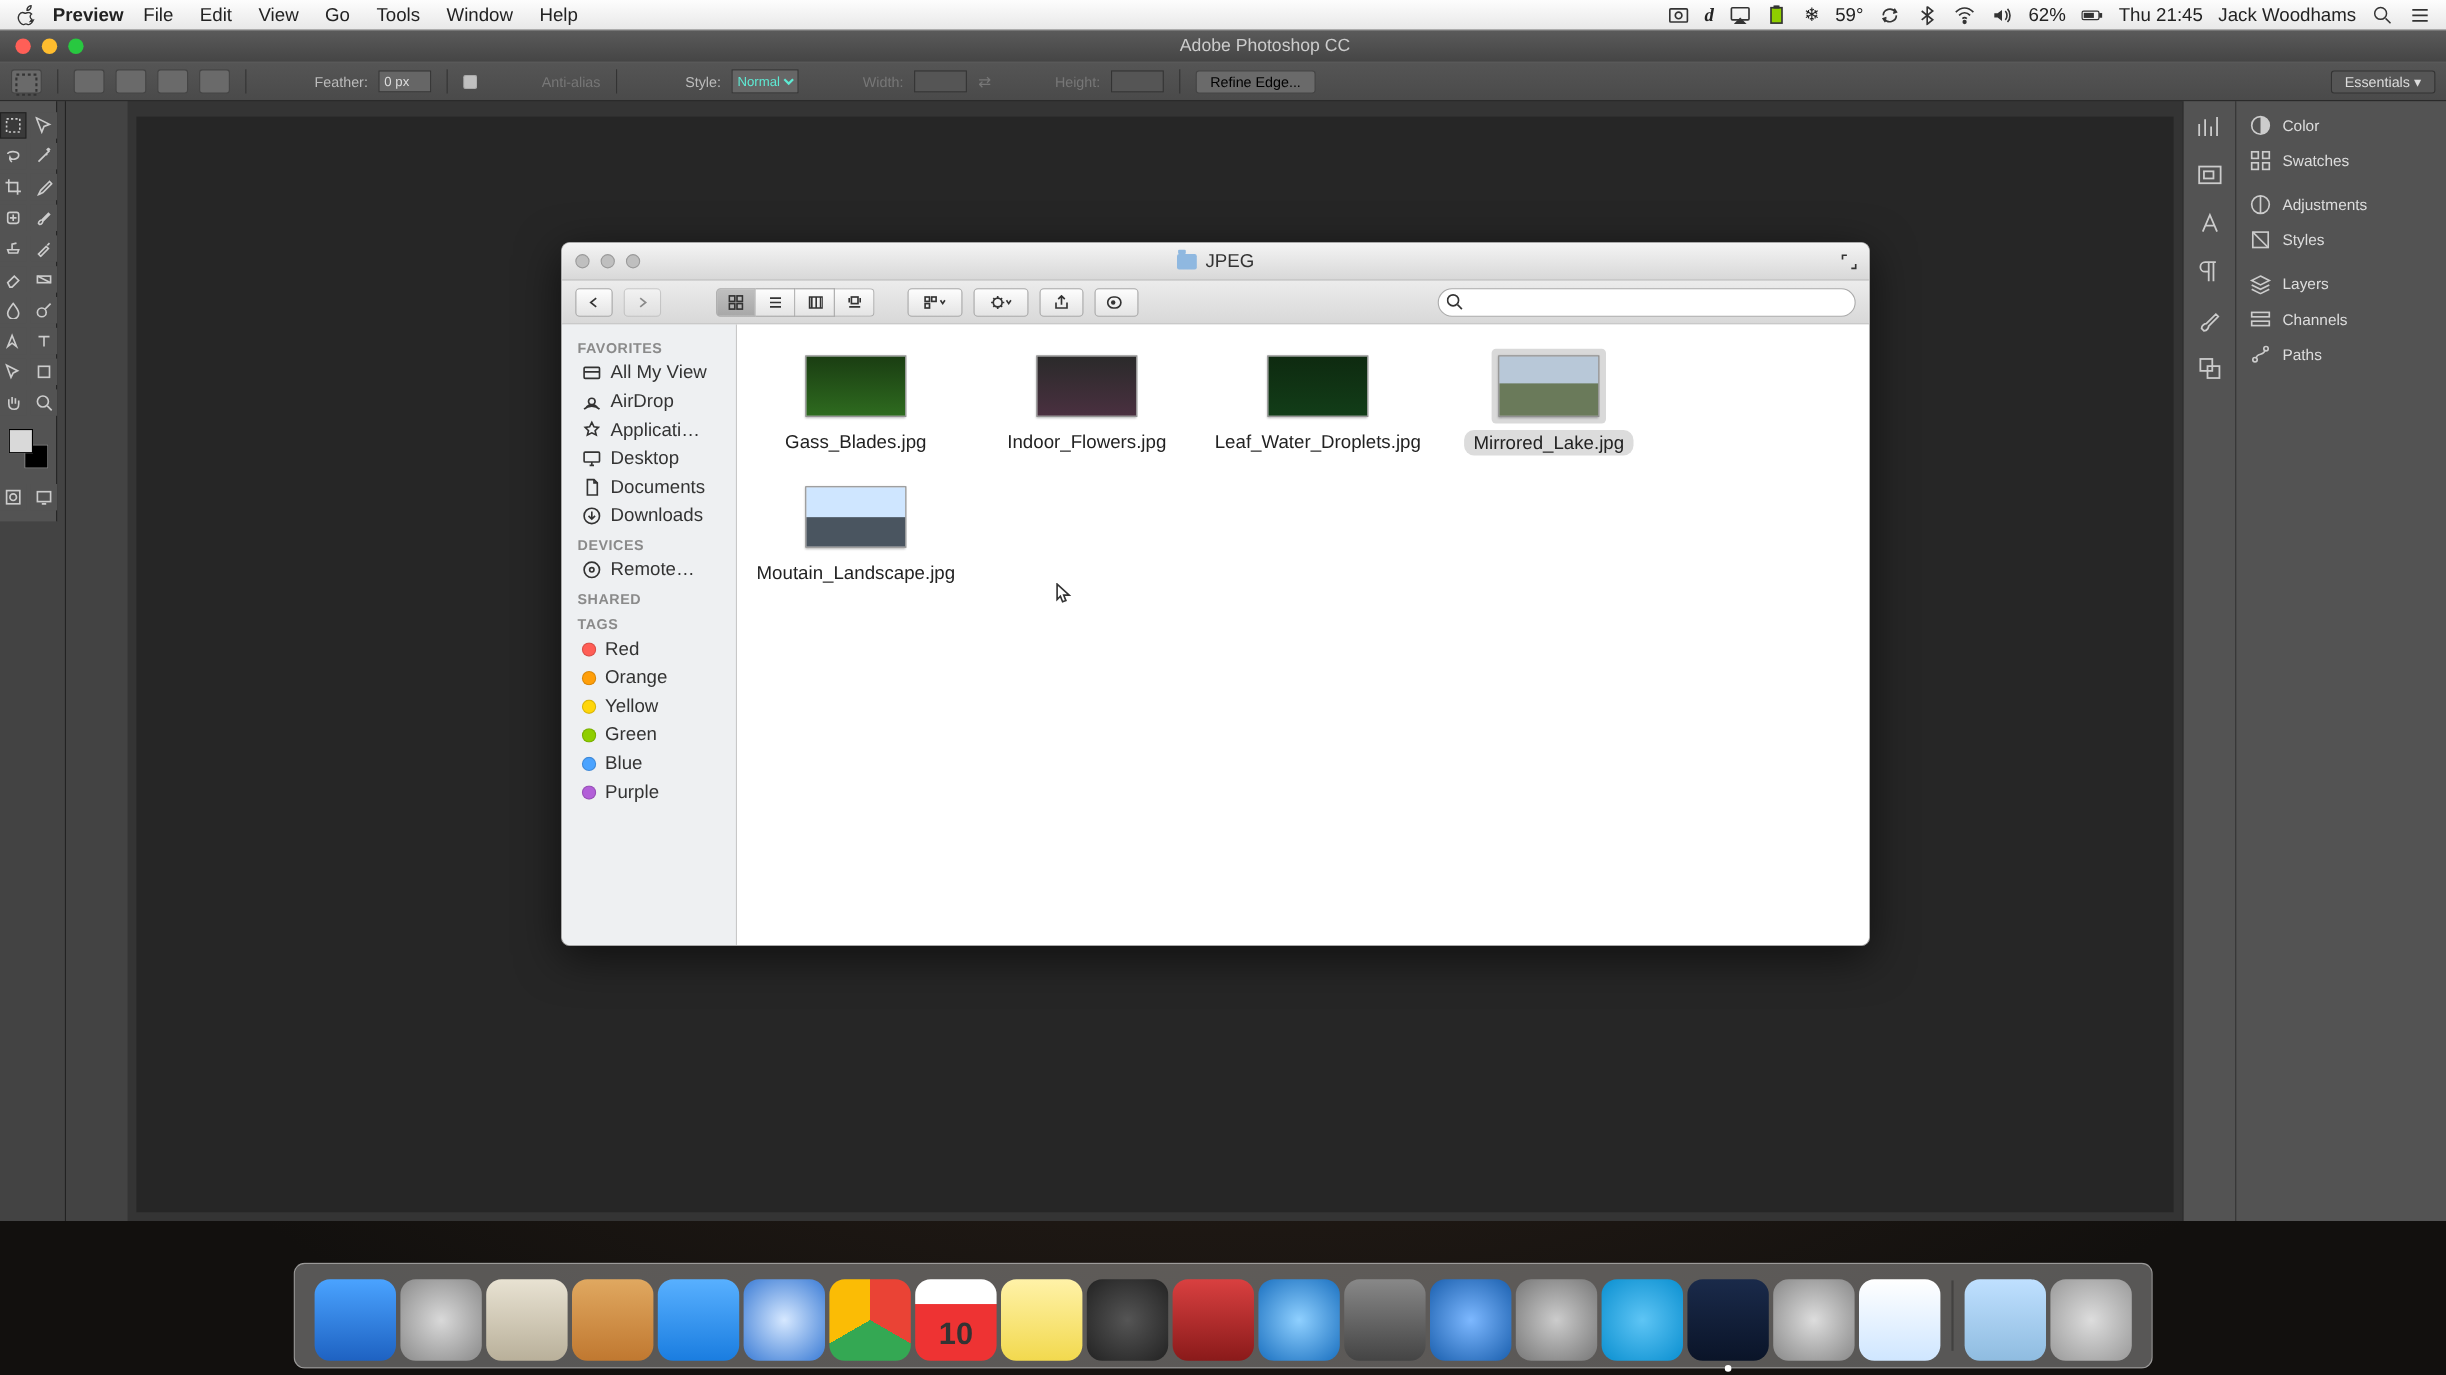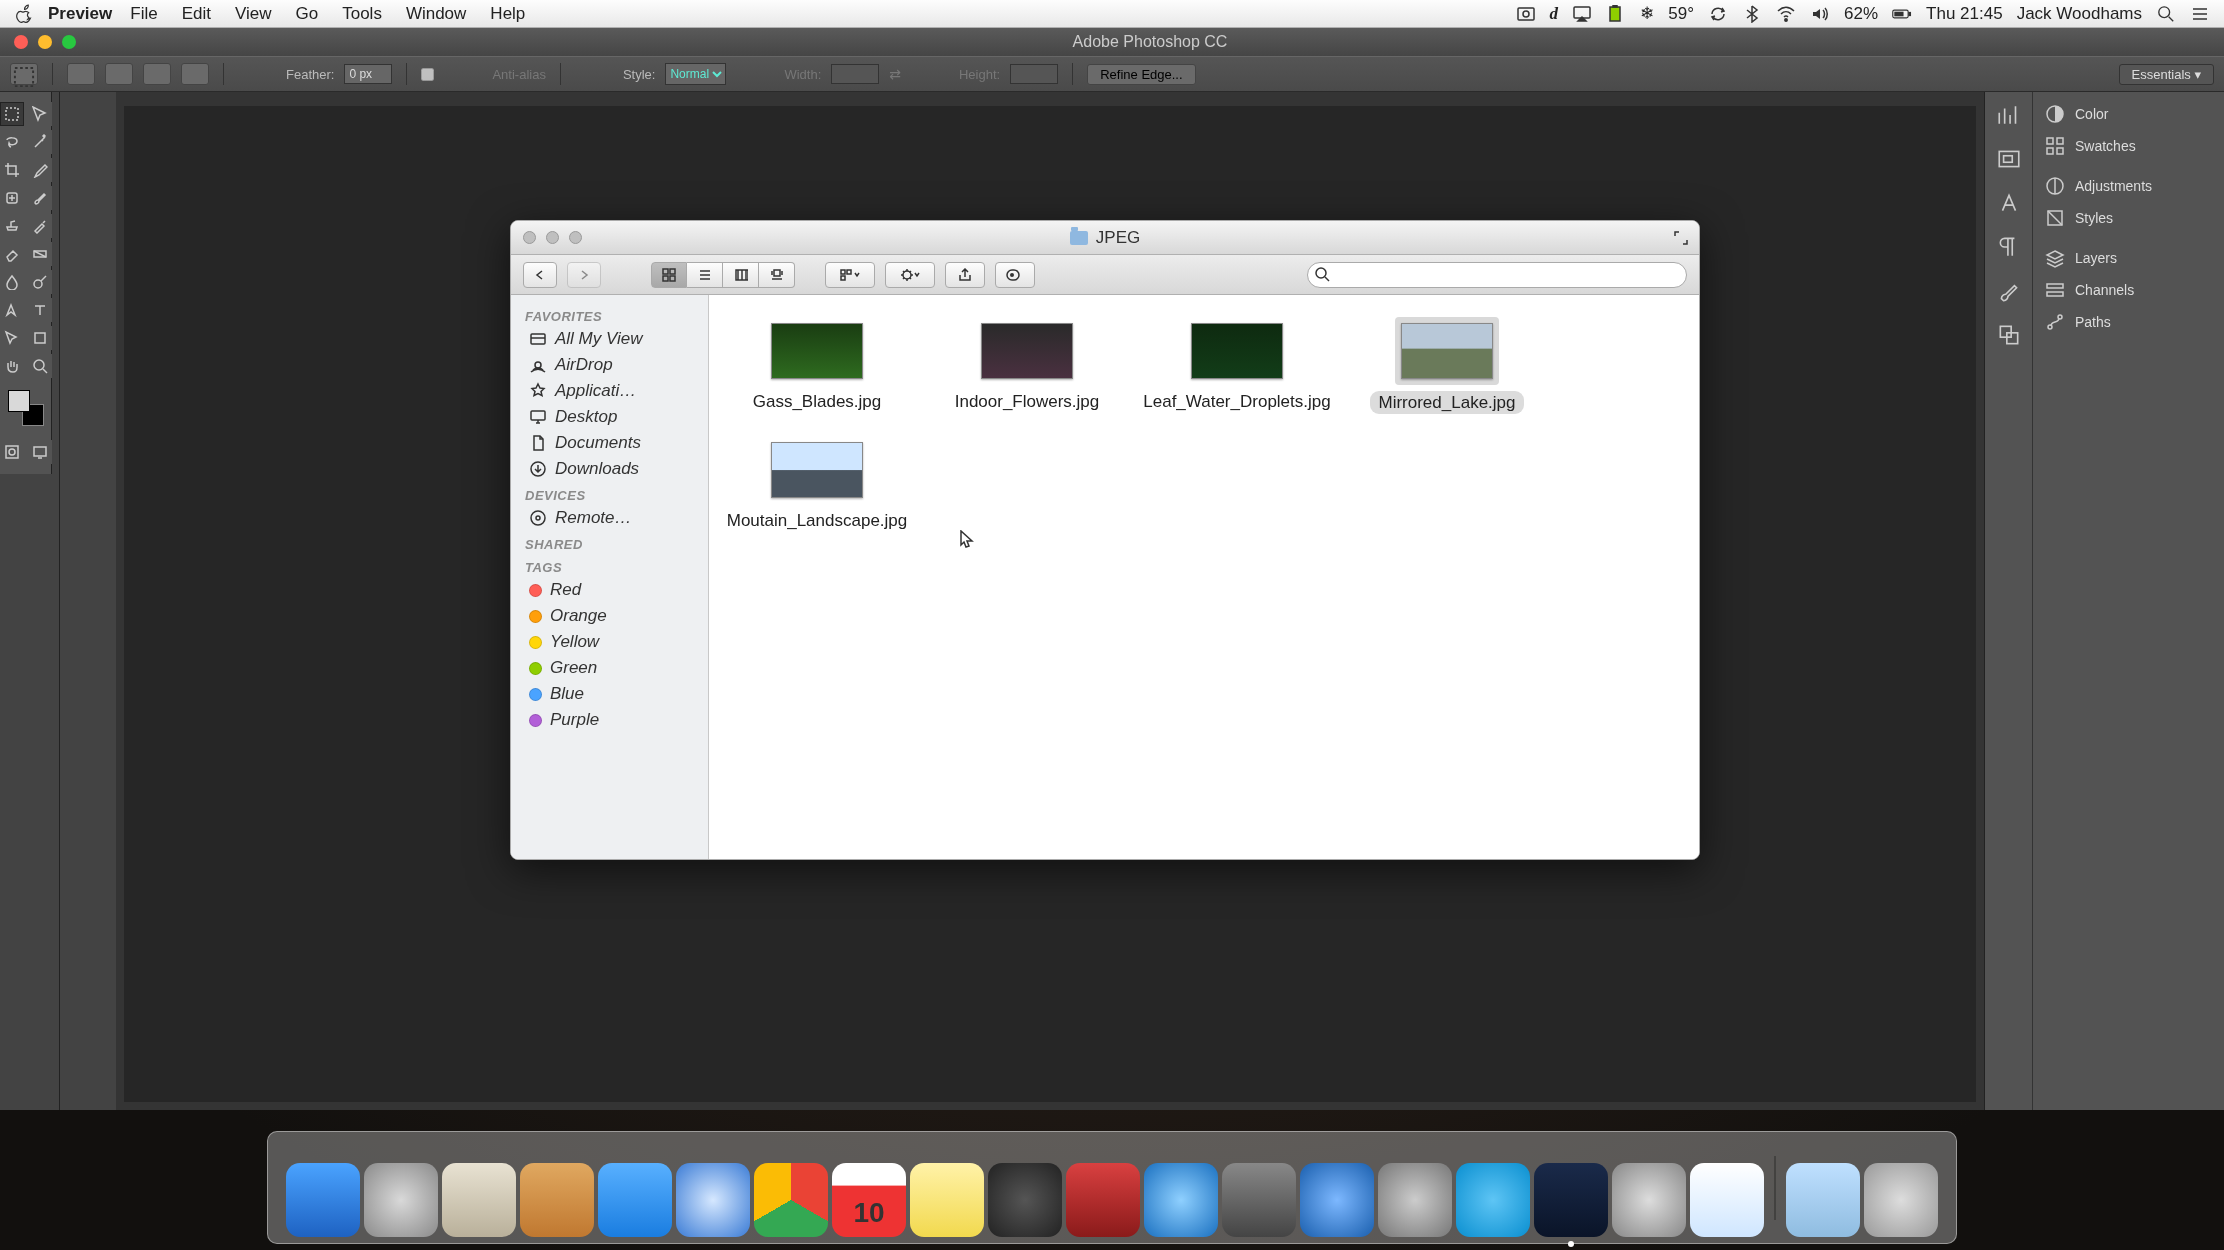--- a/index.html
+++ b/index.html
@@ -73,39 +73,39 @@
 .ft-seg .seg:last-child{border-radius:0 4px 4px 0;}
 .ft-seg .seg.active{background:linear-gradient(#bfbfbf,#a8a8a8);}
 .ft-seg .seg + .seg{border-left:none;}
 .ft-drop{width:50px;}
 .ft-spacer{flex:1;}
 .ft-search{position:relative;width:380px;}
 .ft-search input{width:100%;height:26px;border-radius:13px;border:1px solid #aaa;background:#fff;padding:0 10px 0 30px;font-size:14px;}
 .ft-search .sic{position:absolute;left:8px;top:5px;width:15px;height:15px;}
 
 .finder-body{position:absolute;top:74px;bottom:0;left:0;right:0;display:flex;}
-.finder-sidebar{width:198px;background:#eef0f2;border-right:1px solid #c8c8c8;padding:8px 0;overflow:hidden;font-size:17px;color:#333;font-style:italic;}
+.finder-sidebar{width:159px;background:#eef0f2;border-right:1px solid #c8c8c8;padding:8px 0;overflow:hidden;font-size:17px;color:#333;}
 .fs-header{font-size:13px;color:#8a8a8a;font-weight:bold;padding:6px 14px 2px;letter-spacing:.5px;}
 .fs-item{display:flex;align-items:center;gap:8px;padding:3px 14px 3px 18px;cursor:default;white-space:nowrap;overflow:hidden;text-overflow:ellipsis;}
 .fs-item .fi-ic{width:18px;height:18px;flex-shrink:0;}
 .tag-dot{width:13px;height:13px;border-radius:50%;flex-shrink:0;border:1px solid rgba(0,0,0,.15);}
 
 .finder-content{flex:1;background:#fff;padding:16px 8px;overflow:auto;position:relative;}
 .file-grid{display:flex;flex-wrap:wrap;gap:0 10px;}
 .file-item{width:200px;display:flex;flex-direction:column;align-items:center;text-align:center;font-size:17px;color:#222;padding:6px 4px 16px;}
 .file-item.selected .thumb-wrap{background:#d9d9d9;border-radius:4px;}
 .file-item.selected .fname{background:#dcdcdc;border-radius:9px;padding:1px 8px;text-align:right;}
 .thumb-wrap{padding:6px;}
 .thumb{width:92px;height:56px;border:1px solid #888;box-shadow:0 1px 2px rgba(0,0,0,.3);}
 .fname{margin-top:6px;max-width:190px;word-break:break-word;line-height:1.25;}
 
 .cursor-arrow{position:absolute;top:530px;left:960px;width:14px;height:20px;}
 
 
-.dock{position:absolute;bottom:6px;left:50%;transform:translateX(-50%);height:113px;padding:6px 18px;background:rgba(220,220,220,.35);border:1px solid rgba(255,255,255,.4);border-radius:10px;display:flex;align-items:flex-end;gap:4px;}
+.dock{position:absolute;bottom:6px;left:50%;transform:translateX(-50%);height:96px;padding:6px 18px;background:rgba(220,220,220,.35);border:1px solid rgba(255,255,255,.4);border-radius:10px;display:flex;align-items:flex-end;gap:4px;}
 .dock-item{width:74px;height:74px;border-radius:14px;position:relative;}
 .dock-sep{width:2px;height:64px;background:rgba(0,0,0,.25);margin:0 6px;align-self:center;}
 .desktop-bg{position:absolute;top:28px;left:0;right:0;bottom:0;background:radial-gradient(ellipse at 50% 40%, #3a2a20 0%, #12100e 80%);}  
 
 
 svg{stroke:#333;fill:none;stroke-width:1.5;}
 .ps-tool svg, .panel-item svg, .ps-right-icons svg {stroke:#ccc;}
 </style>
 </head>
 <body>

